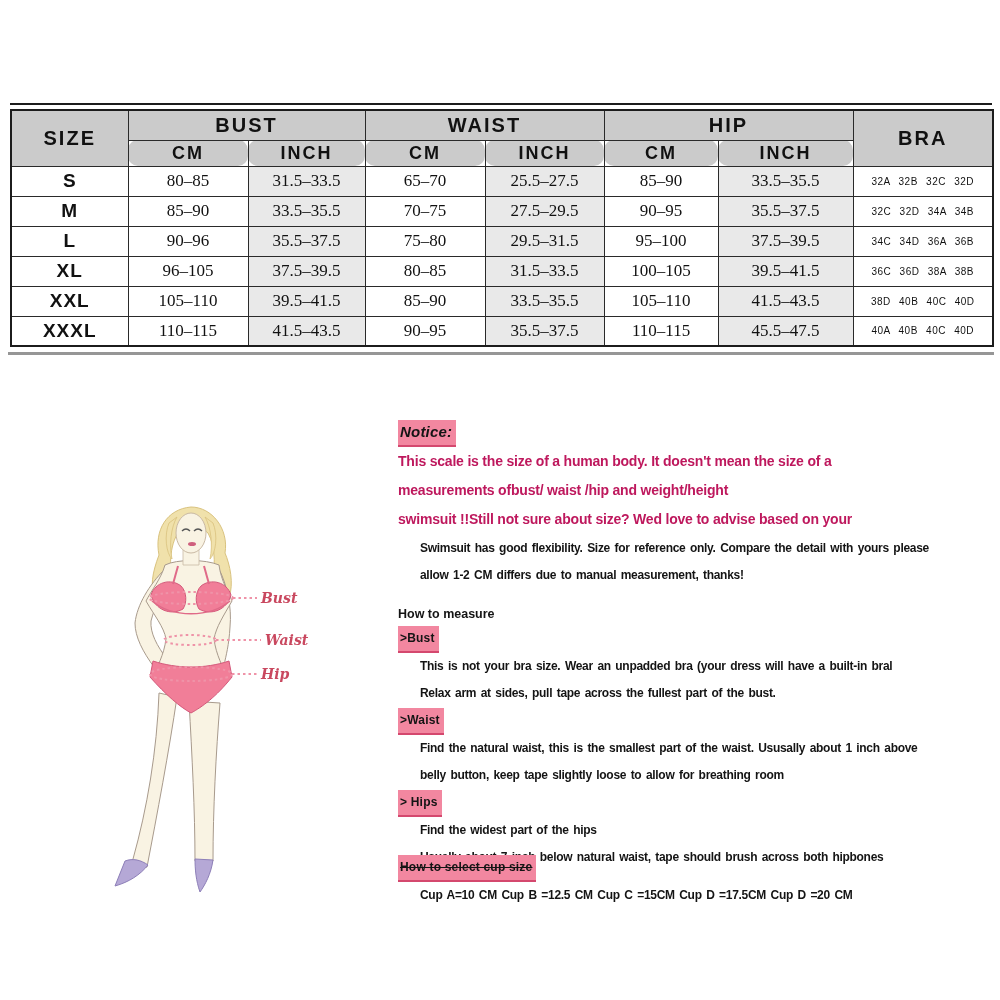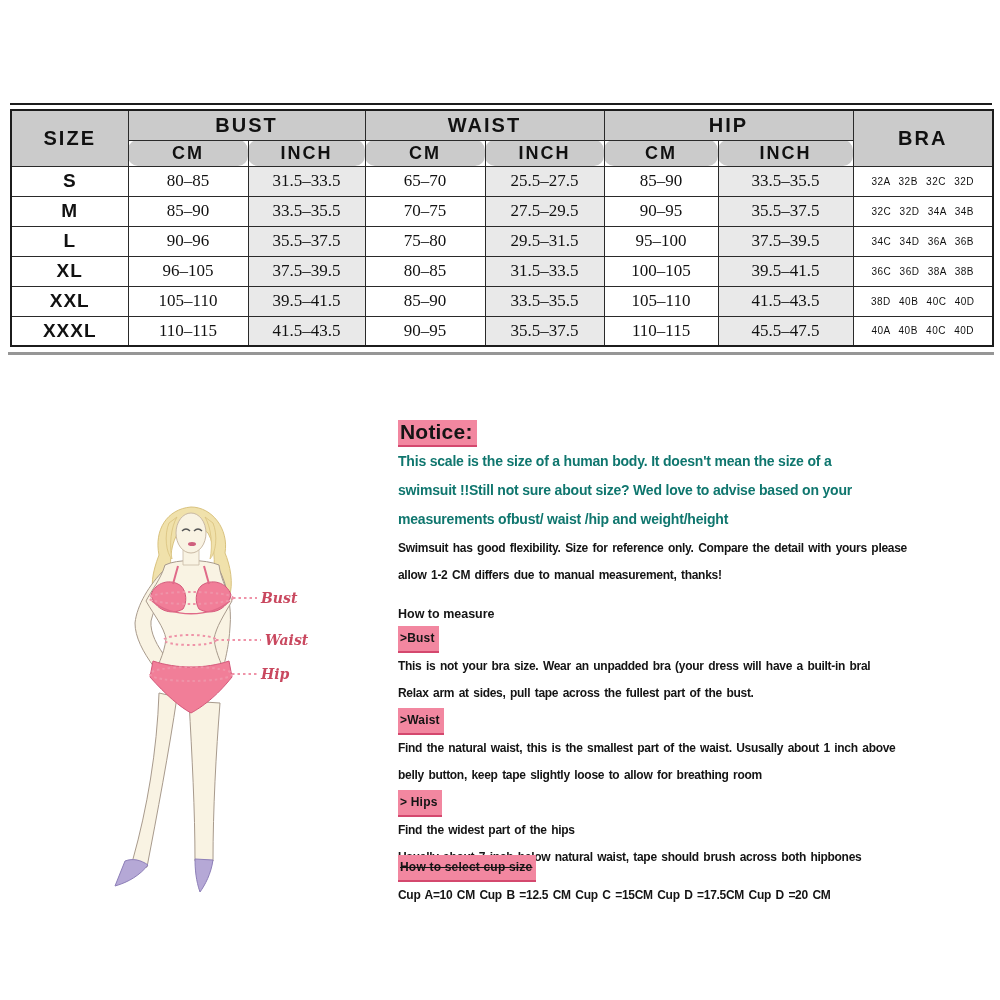--- a/index.html
+++ b/index.html
@@ -32,24 +32,24 @@
   .fig-label { font:italic 700 14px "DejaVu Serif", serif; fill:#c9485f; }
 
   
   .textcol { position:absolute; left:398px; top:420px; width:590px; }
   .tblock { position:absolute; left:0; }
   .hl {
     display:inline-block; background:#f287a0; padding:0 4px 1px 2px;
     border-bottom:2px solid #d4486e; font-weight:700; color:#141414;
   }
   .hl.strike { text-decoration:line-through; }
-  .h-notice { font-size:21px; letter-spacing:0.2px; }
+  .h-notice { font-size:15px; letter-spacing:0.2px;font-style:italic; }
   .h-small { font-size:12px; letter-spacing:0.2px; }
-  .ln-lg { font-size:14px; font-weight:700; line-height:29px; white-space:nowrap; letter-spacing:-0.2px; color:#0f766e; }
-  .ln-sm { font-size:12px; font-weight:700; line-height:27px; white-space:nowrap; letter-spacing:-0.3px; word-spacing:1.5px; color:#141414; }
+  .ln-lg { font-size:14px; font-weight:700; line-height:29px; white-space:nowrap; letter-spacing:-0.2px; color:#be185d; }
+  .ln-sm { font-size:12px; font-weight:700; line-height:27px; white-space:nowrap; letter-spacing:-0.3px; word-spacing:1.5px; color:#141414;margin-left:22px; }
   .plain-head { font-size:12.5px; font-weight:700; line-height:22px; color:#141414; }
   .hl-row { line-height:24px; }
 </style>
 </head>
 <body>
 
 <div class="canvas">
 
   <div class="table-topline"></div>
   <div class="table-bottomline"></div>
@@ -191,22 +191,22 @@
       <text class="fig-label" x="170" y="142">Waist</text>
       <text class="fig-label" x="166" y="176">Hip</text>
     </svg>
   </div>
 
   <div class="textcol">
 
     <div class="tblock" style="top:0;">
       <div class="hl-row"><span class="hl h-notice">Notice:</span></div>
       <div class="ln-lg">This scale is the size of a human body. It doesn't mean the size of a</div>
+      <div class="ln-lg">measurements ofbust/ waist /hip and weight/height</div>
       <div class="ln-lg">swimsuit !!Still not sure about size? Wed love to advise based on your</div>
-      <div class="ln-lg">measurements ofbust/ waist /hip and weight/height</div>
     </div>
 
     <div class="tblock" style="top:115px;">
       <div class="ln-sm">Swimsuit has good flexibility. Size for reference only. Compare the detail with yours please</div>
       <div class="ln-sm">allow 1-2 CM differs due to manual measurement, thanks!</div>
     </div>
 
     <div class="tblock" style="top:183px;">
       <div class="plain-head">How to measure</div>
       <div class="hl-row"><span class="hl h-small">&gt;Bust</span></div>

